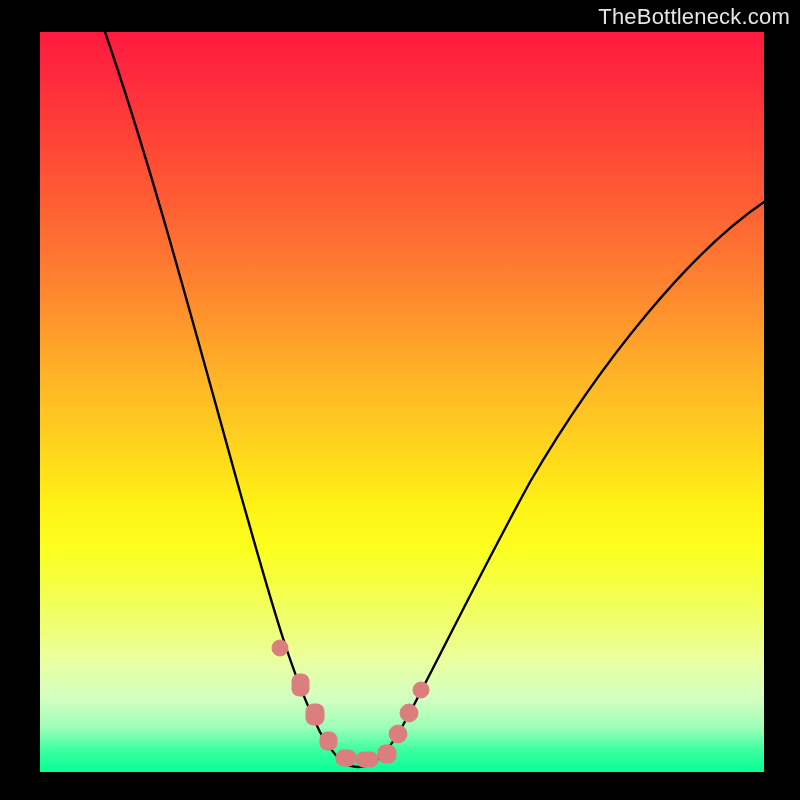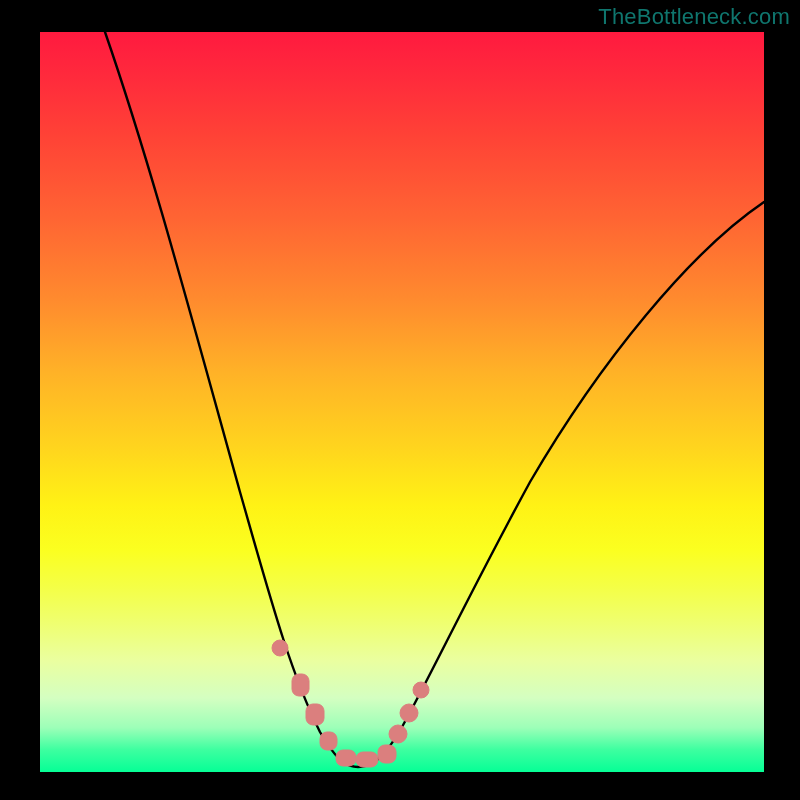--- a/index.html
+++ b/index.html
@@ -41,21 +41,21 @@
       #d4ffc1 90%,
       #9dffb8 94%,
       #3dffa0 97%,
       #06ff96 100%
     );
   }
   .watermark {
     position: absolute;
     top: 4px;
     right: 10px;
-    color: #0f766e;
+    color: #e5e5e5;
     font-size: 22px;
     font-weight: 500;
     letter-spacing: 0.2px;
     user-select: none;
   }
   svg.curve {
     position: absolute;
     left: 0;
     top: 0;
     width: 724px;

